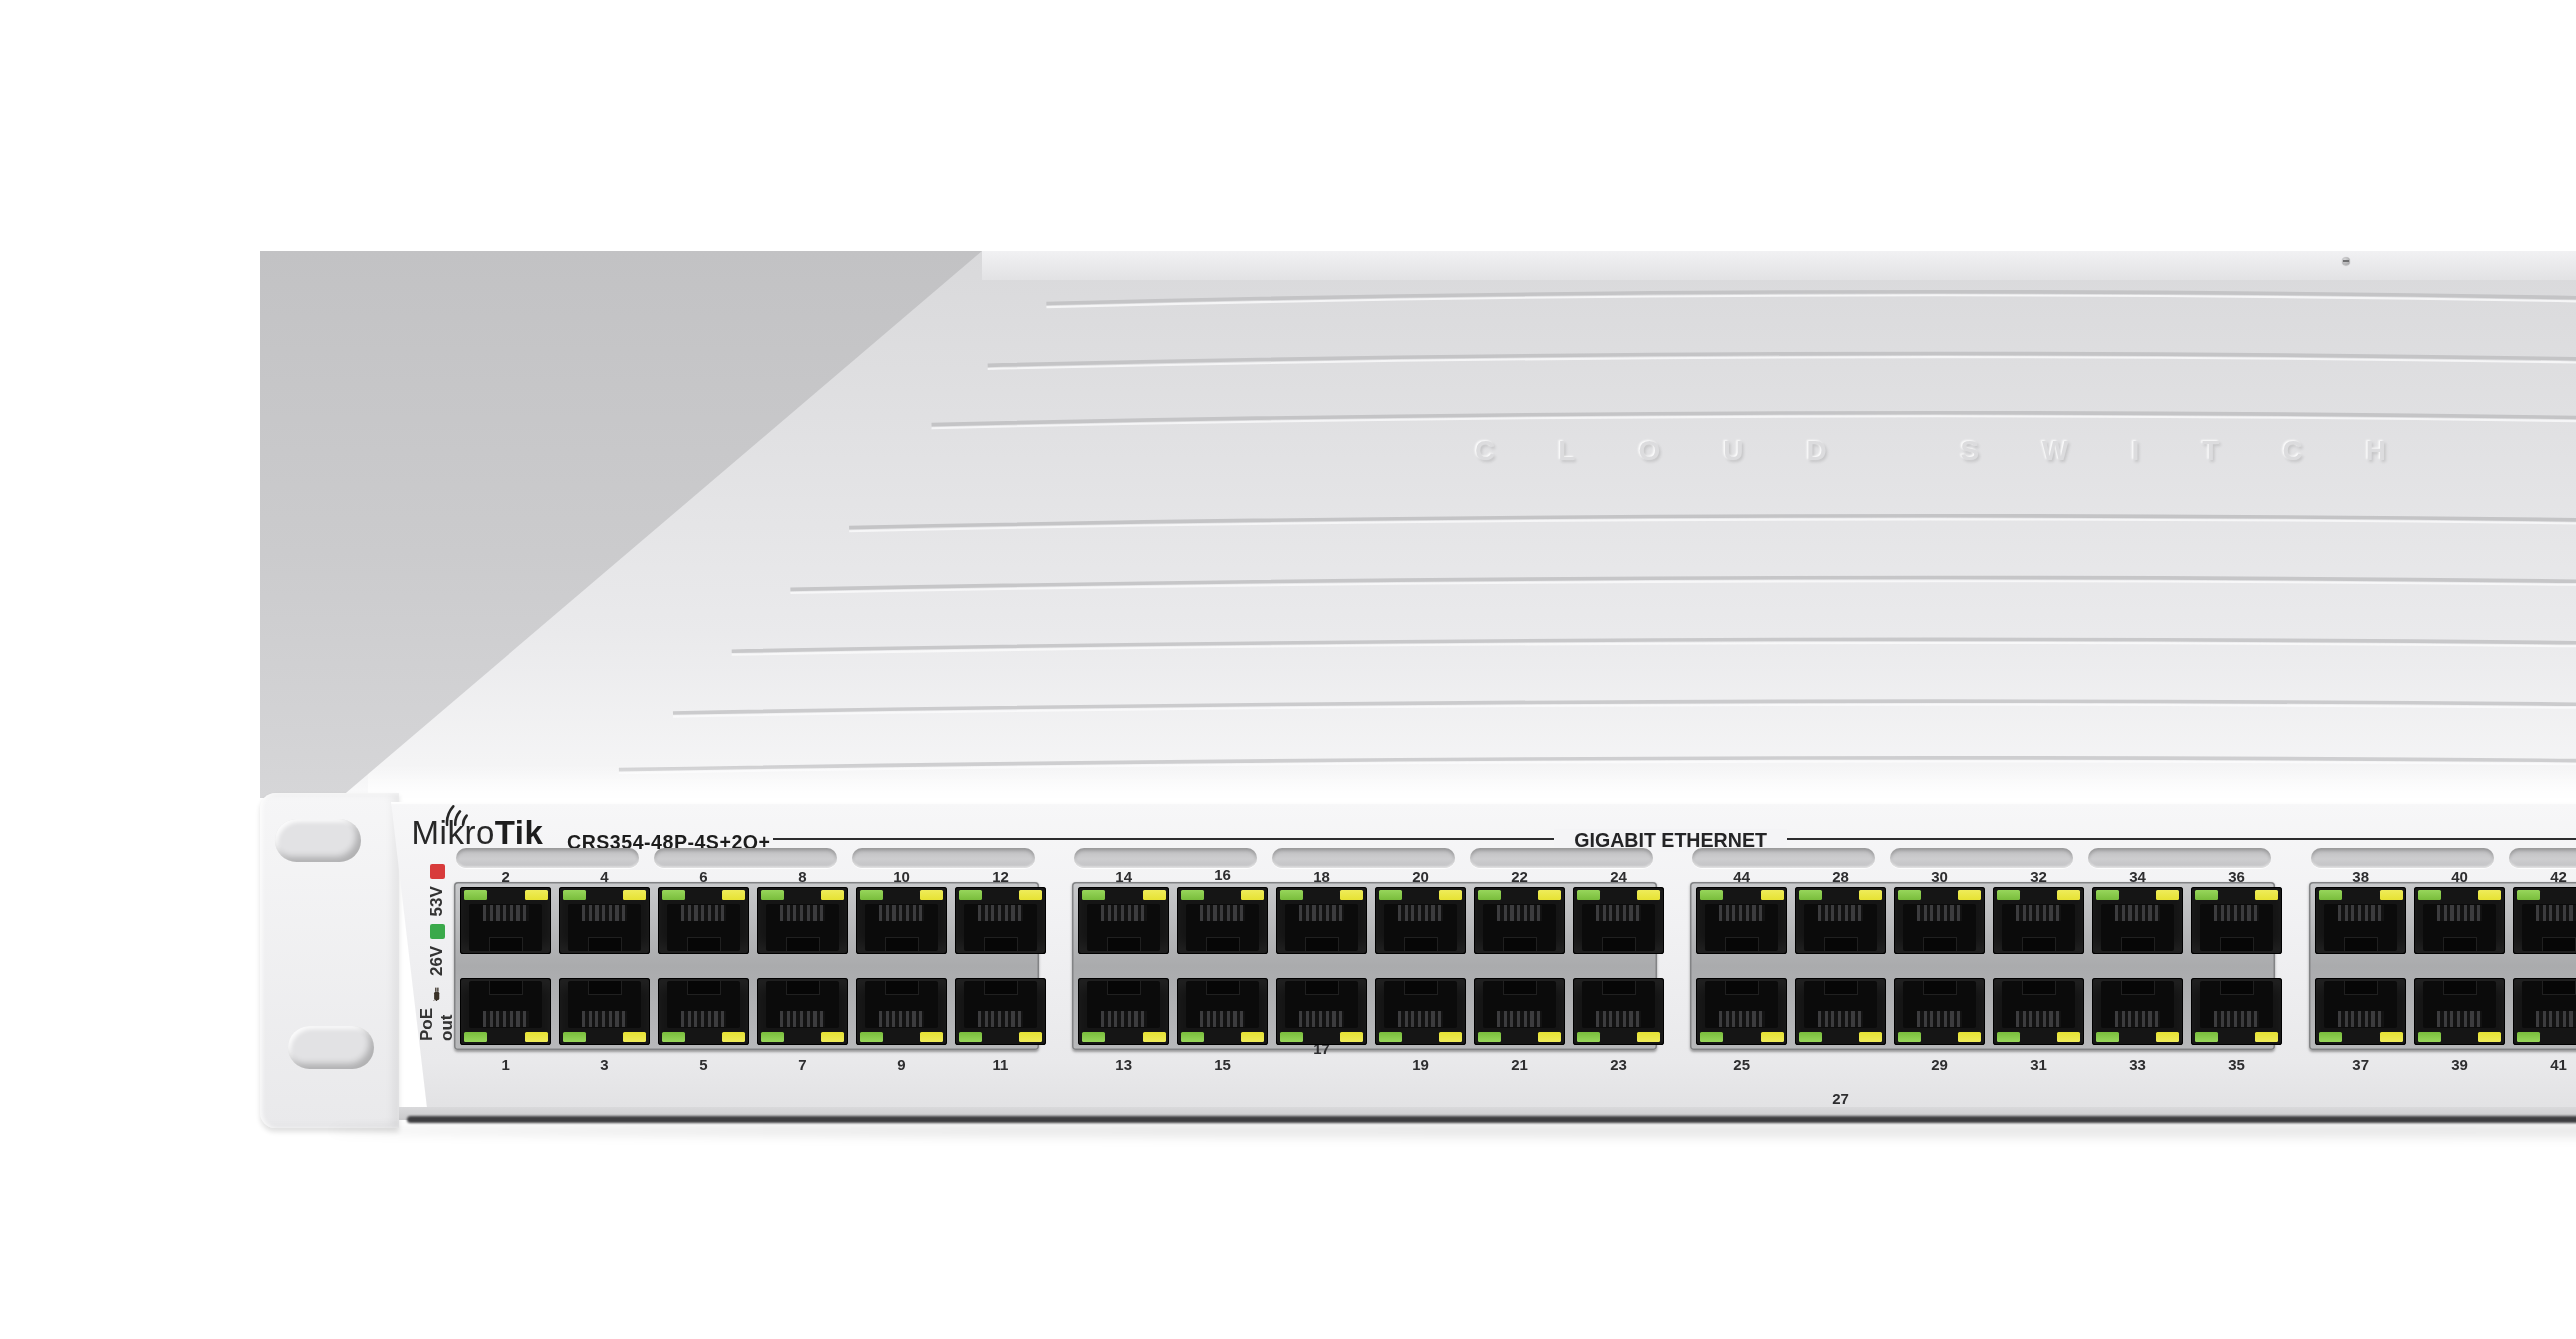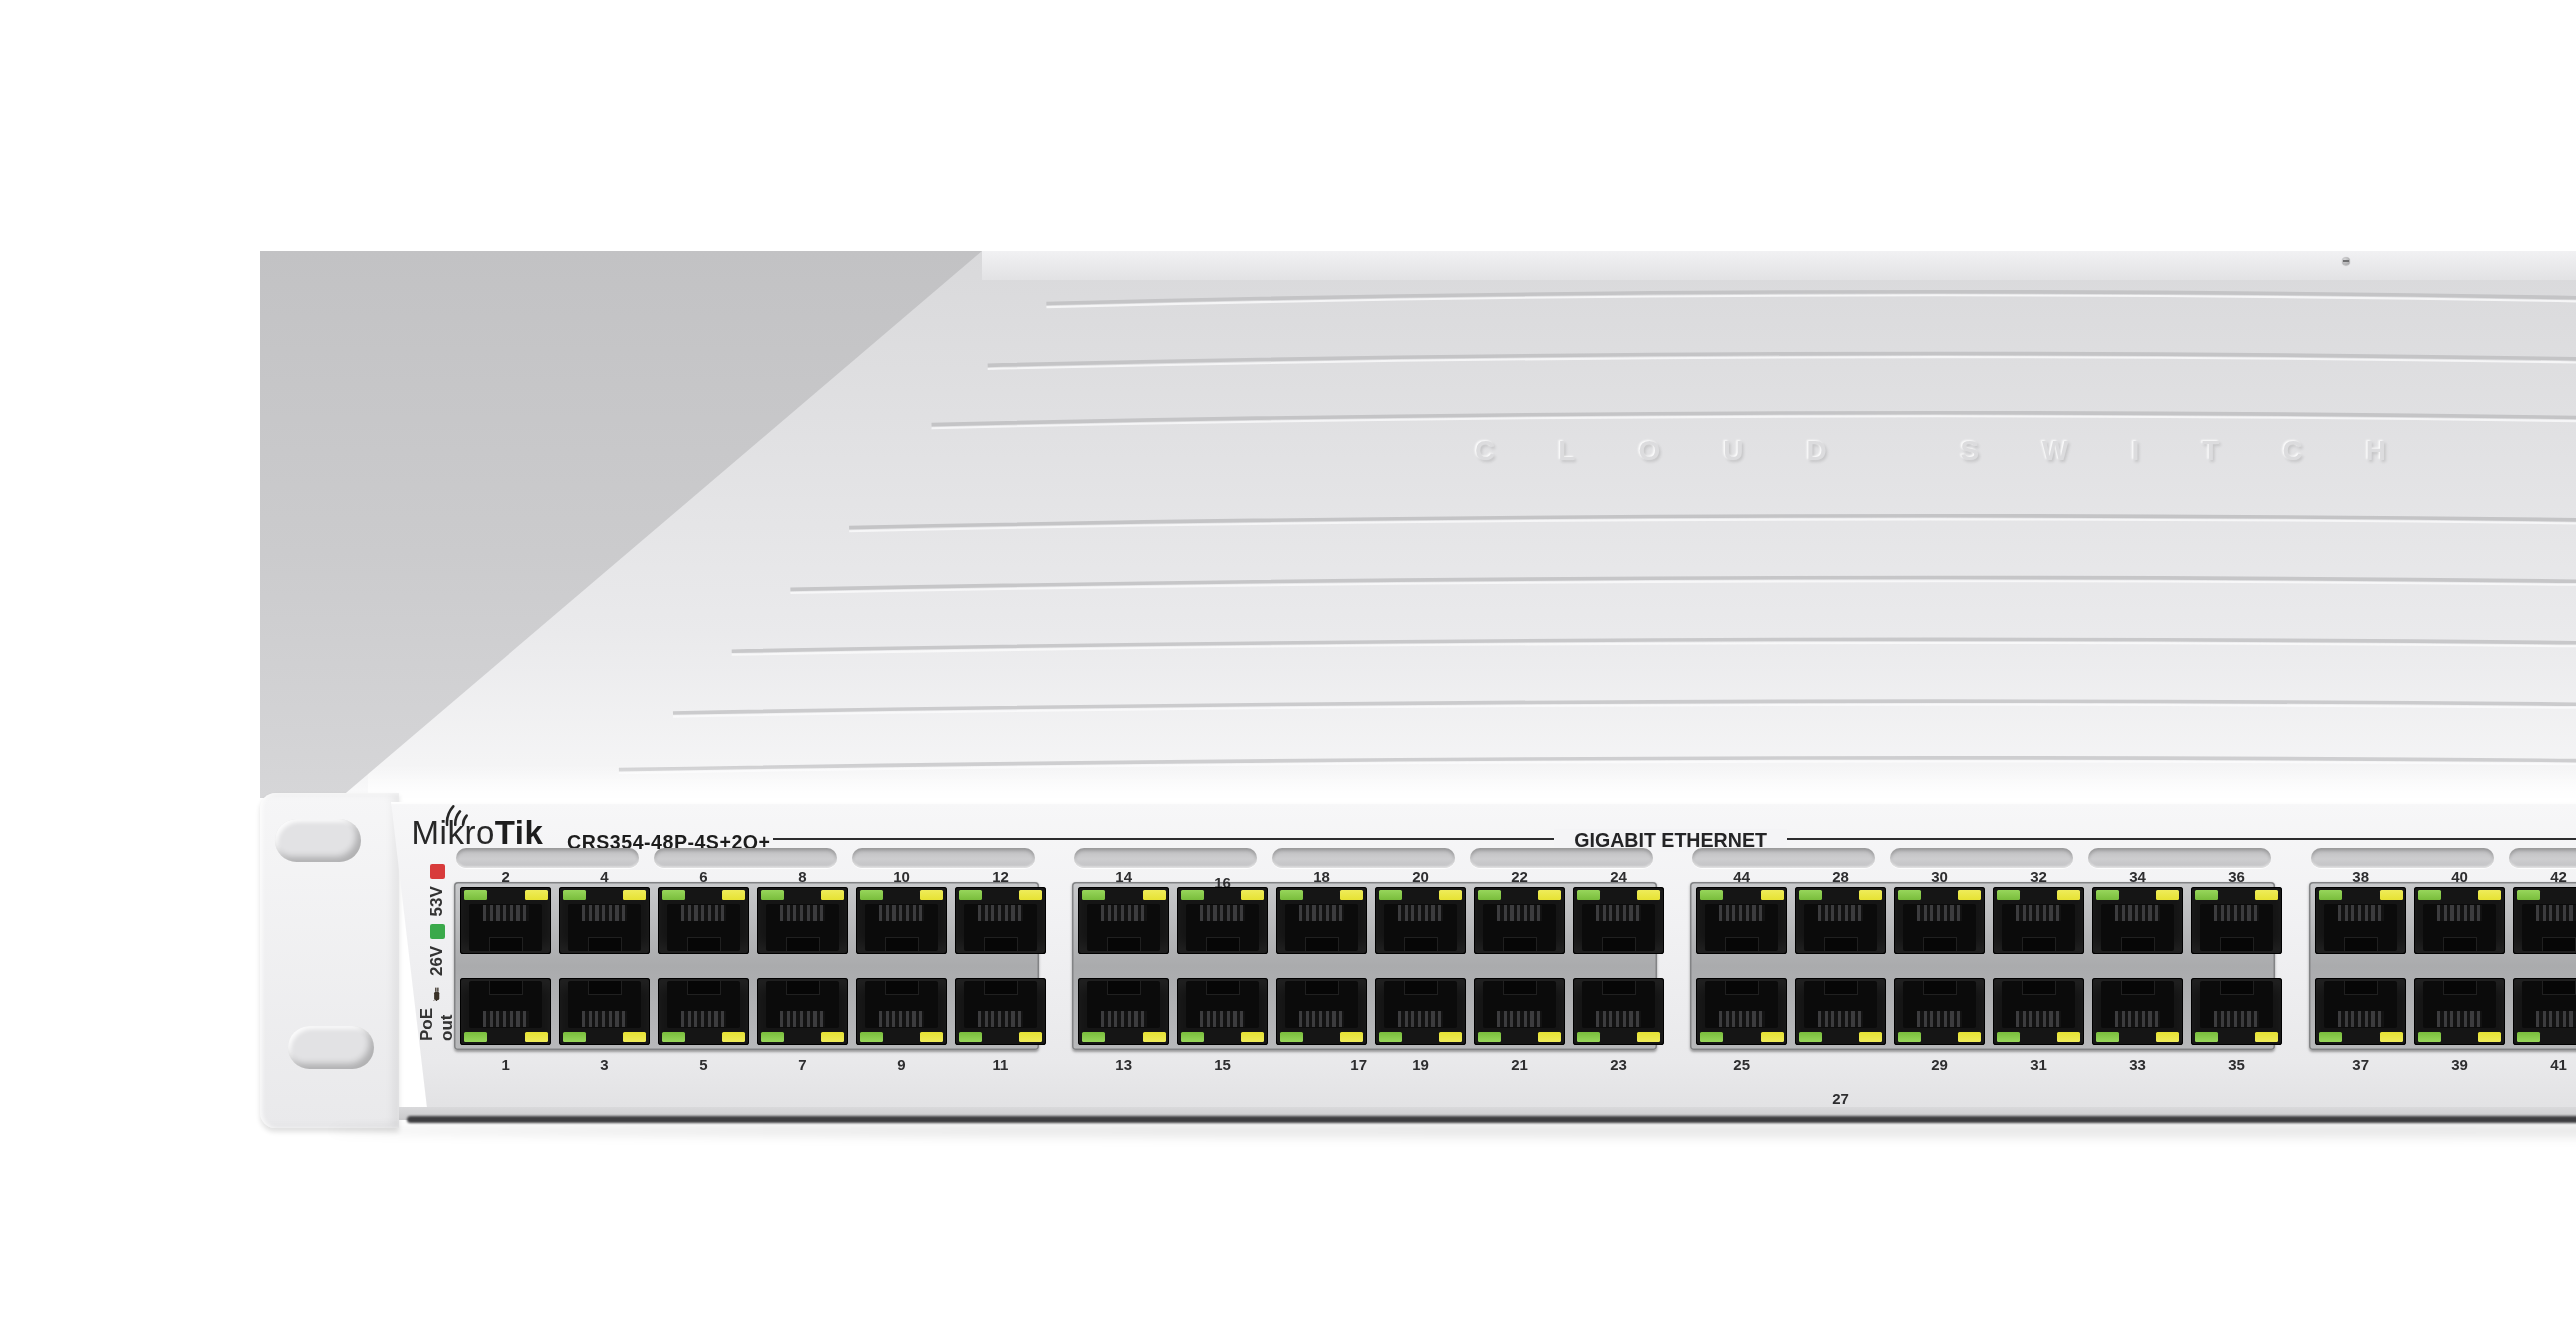--- a/index.html
+++ b/index.html
@@ -294,40 +294,40 @@
             </div>
           </div>
           <div class="port flip" style="left: 6.2px; top: 130px;">
             <div class="led g"></div>
             <div class="led y"></div>
             <div class="jack">
               <div class="pins"></div>
               <div class="notch"></div>
             </div>
           </div>
-          <div class="pnum" style="left: 105px; top: 26px;">16</div>
+          <div class="pnum" style="left: 105px; top: 18px;">16</div>
           <div class="pnum" style="left: 105px; top: 208px;">15</div>
           <div class="port" style="left: 105px; top: 39px;">
             <div class="led g"></div>
             <div class="led y"></div>
             <div class="jack">
               <div class="pins"></div>
               <div class="notch"></div>
             </div>
           </div>
           <div class="port flip" style="left: 105px; top: 130px;">
             <div class="led g"></div>
             <div class="led y"></div>
             <div class="jack">
               <div class="pins"></div>
               <div class="notch"></div>
             </div>
           </div>
           <div class="pnum" style="left: 204px; top: 19.6px;">18</div>
-          <div class="pnum" style="left: 204px; top: 208px; text-align: right;">17</div>
+          <div class="pnum" style="left: 204px; top: 192px;">17</div>
           <div class="port" style="left: 204px; top: 39px;">
             <div class="led g"></div>
             <div class="led y"></div>
             <div class="jack">
               <div class="pins"></div>
               <div class="notch"></div>
             </div>
           </div>
           <div class="port flip" style="left: 204px; top: 130px;">
             <div class="led g"></div>

